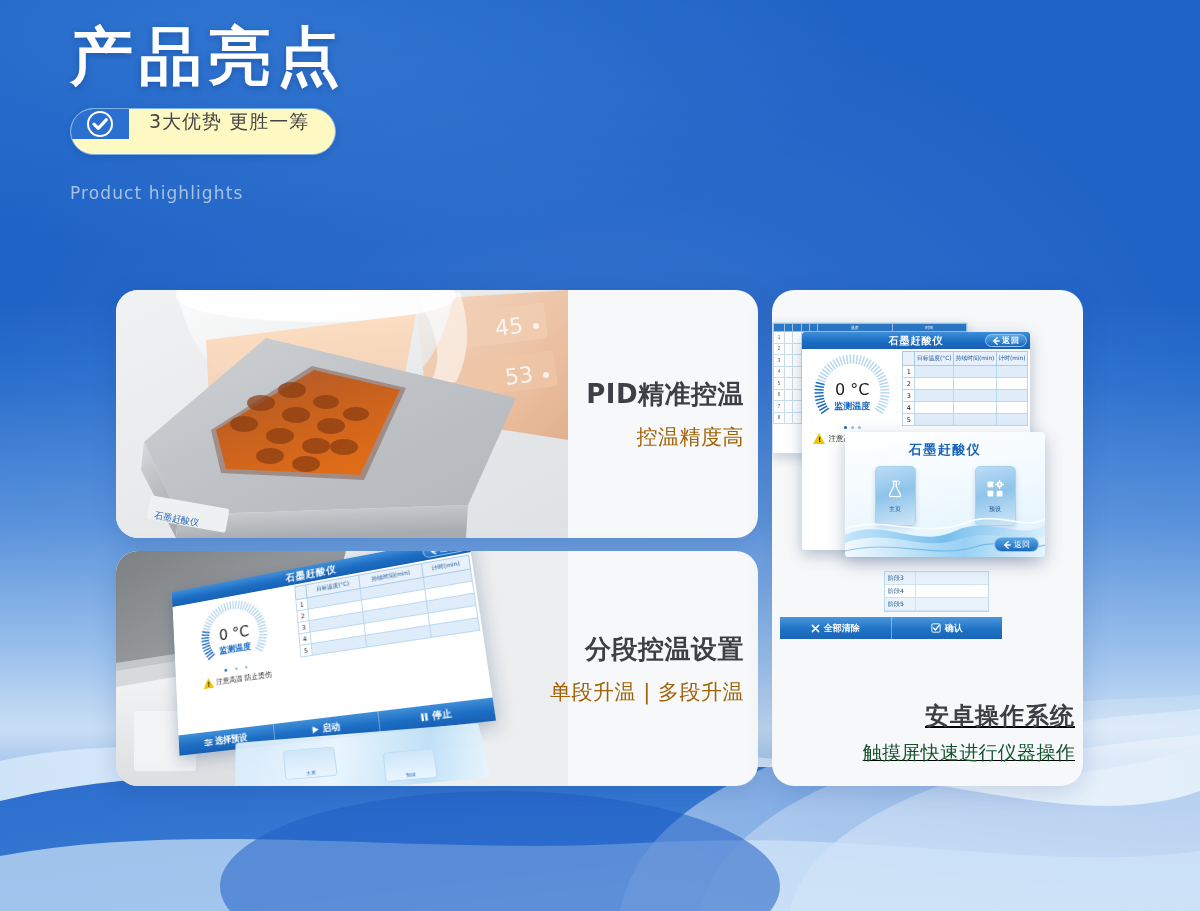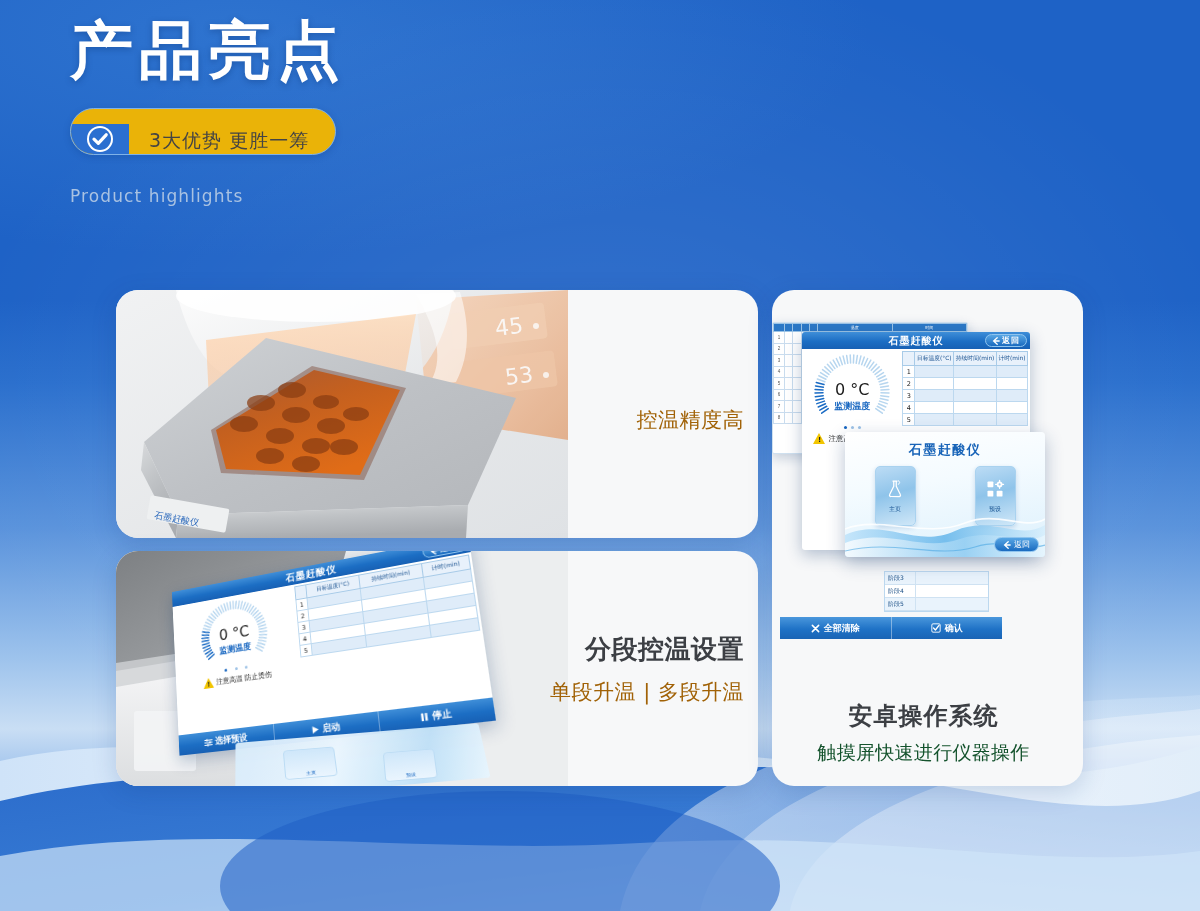--- a/index.html
+++ b/index.html
@@ -26,29 +26,29 @@
   .bg-vignette {
     position:absolute; inset:0;
     background: radial-gradient(ellipse 1000px 700px at 50% 45%, rgba(255,255,255,.10), rgba(255,255,255,0) 65%);
   }
   
   .wave { position: absolute; bottom: 0; left: 0; width: 1200px; height: 260px; }
 
   
   .header { position: absolute; left: 70px; top: 20px; width: 600px; z-index: 5; }
   .title {
-    font-family: Liberation Mono, monospace;
+    font-family: Liberation Sans, sans-serif;
     font-size: 63px; font-weight: bold; color: #ffffff;
     letter-spacing: 6px; line-height: 1.15;
     text-shadow: 0 2px 6px rgba(8,45,110,.35);
   }
   .badge {
-    margin-top: 16px; display: inline-flex; align-items: flex-end;
+    margin-top: 16px; display: inline-flex; align-items: flex-start;
     height: 47px; border-radius: 24px;
-    background: #eab308;
+    background: #fef9c3;
     box-shadow: 0 2px 7px rgba(10,50,120,.22);
     overflow: hidden;
     border: 1.5px solid #7fb2e8;
   }
   .badge-ico {
     width: 58px; background: #2b6fd0;
     display: flex; align-items: center; justify-content: center;
   }
   .badge-ico svg { display: block; }
   .badge-txt {
@@ -80,21 +80,21 @@
   }
   .ct-title {
     font-size: 26px; font-weight: bold; color: #3c3f44; letter-spacing: .5px;
     font-family: "DejaVu Sans", "Liberation Sans", sans-serif;
   }
   .ct-sub {
     margin-top: 11px; font-size: 21px; color: #a16207; letter-spacing: .5px;
     font-family: "DejaVu Sans", "Liberation Sans", sans-serif;
   }
   .card-text-bottom {
-    position: absolute; left: 0; right: 8px; bottom: 20px; text-align: center; z-index: 6;
+    position: absolute; left: 0; right: 8px; bottom: 20px; text-align: right; z-index: 6; text-decoration: underline;
   }
   .cb-title {
     font-size: 24px; font-weight: bold; color: #3c3f44; letter-spacing: 1px;
     font-family: "DejaVu Sans", "Liberation Sans", sans-serif;
   }
   .cb-sub {
     margin-top: 8px; font-size: 19px; color: #14532d; letter-spacing: .3px;
     font-family: "DejaVu Sans", "Liberation Sans", sans-serif;
   }
 
@@ -380,20 +380,21 @@
           <ellipse cx="210" cy="112" rx="13" ry="7"></ellipse>
         <ellipse cx="240" cy="124" rx="13" ry="7"></ellipse>
       </g>
 
       <rect x="32" y="212" width="80" height="24" rx="2" fill="#eef0f1" transform="rotate(10 72 224)"></rect>
       <text x="38" y="228" font-family="DejaVu Sans" font-size="9" fill="#1f60b8" transform="rotate(10 38 228)">石墨赶酸仪</text>
     </svg>
   </div>
 
   <div class="card-text-right">
+    <div class="ct-title">PID精准控温</div>
     <div class="ct-sub">控温精度高</div>
   </div>
 </div>
 
 <div class="card" id="card-seg">
   <div class="photo2">
     <svg width="452" height="235" viewBox="0 0 452 235" style="position:absolute;inset:0">
       <defs>
         <linearGradient id="bd1" x1="0" y1="0" x2="1" y2="1">
           <stop offset="0%" stop-color="#7d8083"></stop>

